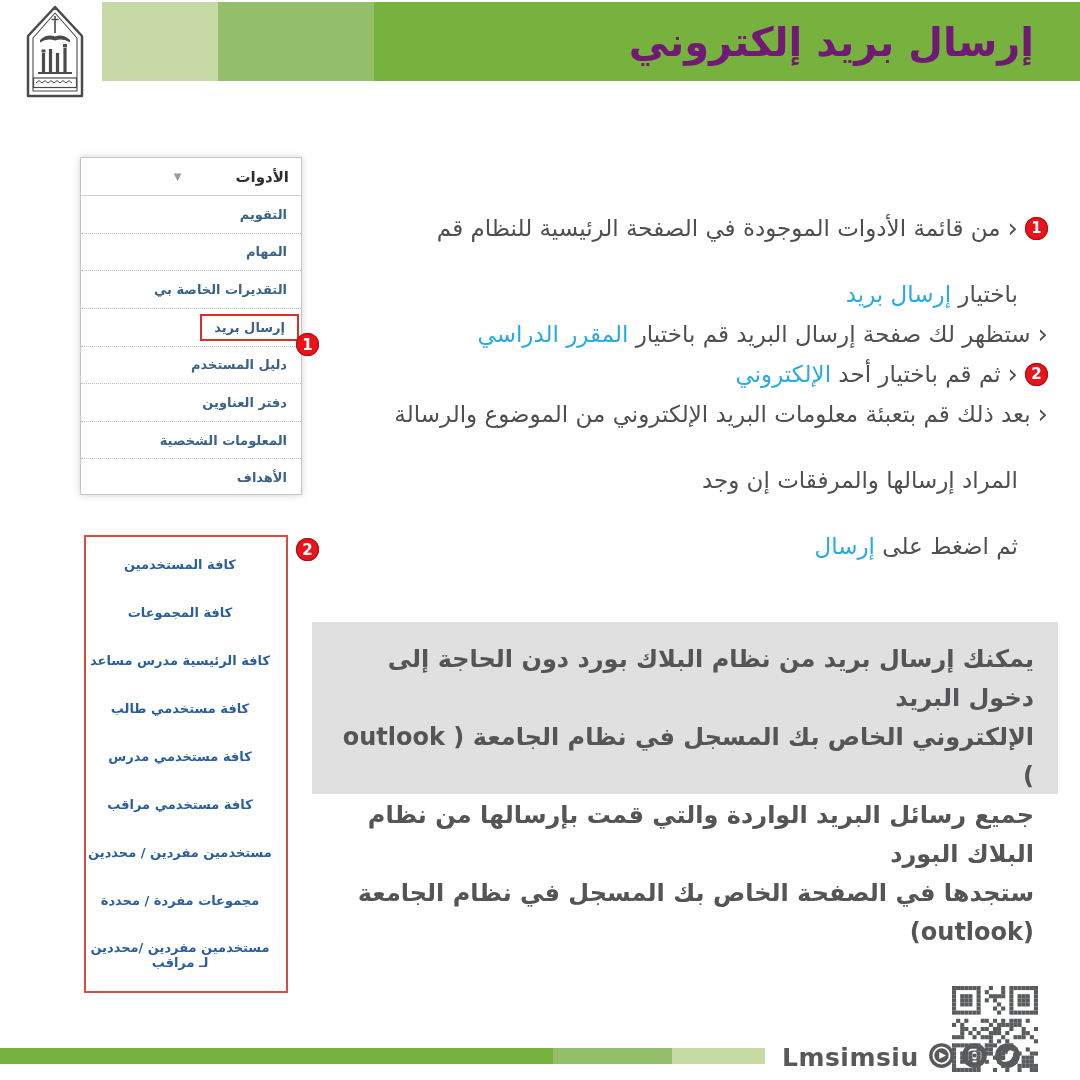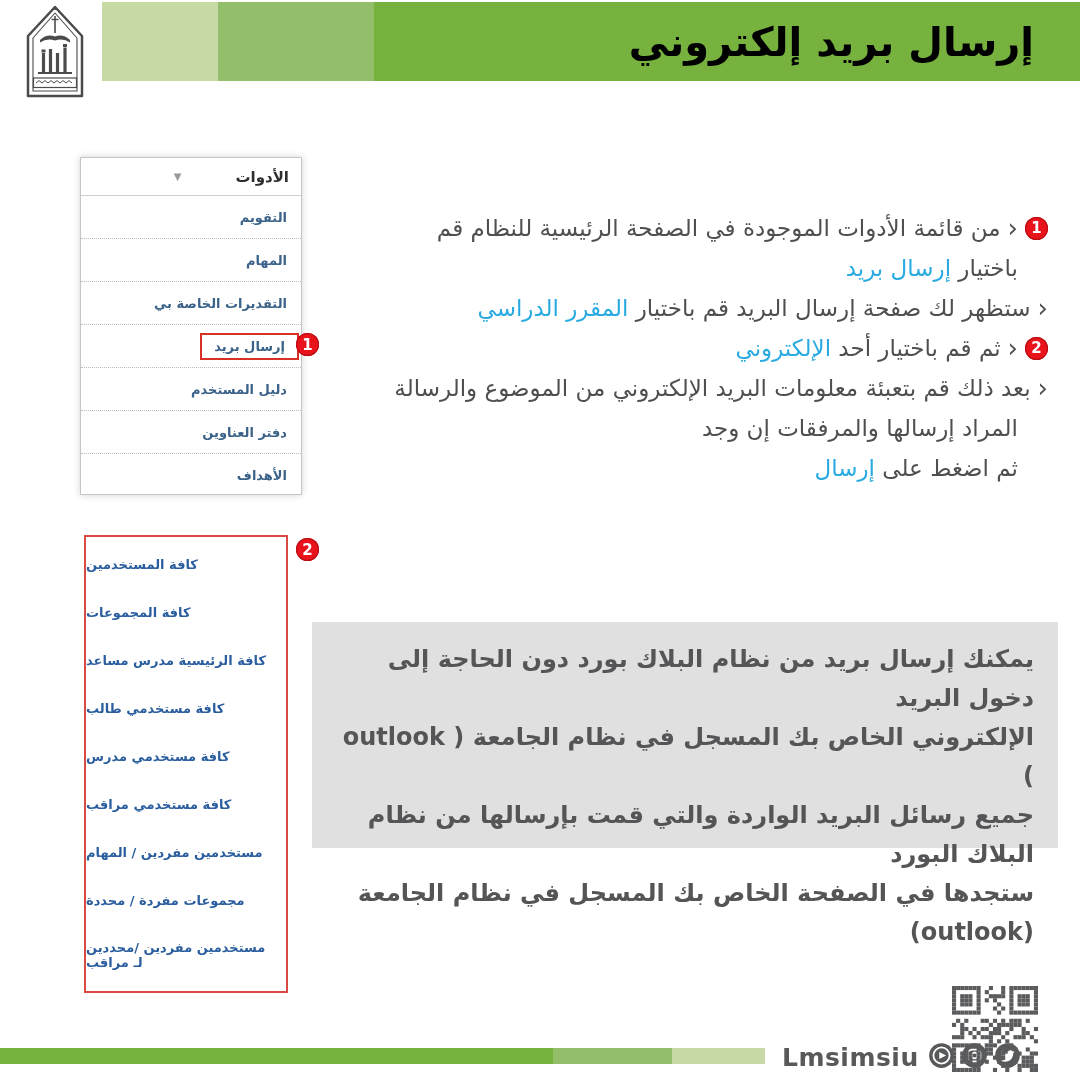--- a/index.html
+++ b/index.html
@@ -3,21 +3,21 @@
 <meta charset="utf-8">
 <style>
   html,body{margin:0;padding:0;background:#fff;}
   .canvas{position:relative;width:1080px;height:1080px;background:#fff;overflow:hidden;
           font-family:"DejaVu Sans","Liberation Sans",sans-serif;}
   
   .header-bar{position:absolute;top:2px;left:102px;right:0;height:79px;background:#77b13e;}
   .header-seg-light{position:absolute;top:0;left:0;width:116px;height:100%;background:#c7d9a5;}
   .header-seg-mid{position:absolute;top:0;left:116px;width:156px;height:100%;background:#93bf6b;}
   .header-title{position:absolute;top:0;right:46px;height:100%;display:flex;align-items:center;
-                color:#000000;font-size:40px;font-weight:bold;direction:rtl;}
+                color:#701a75;font-size:40px;font-weight:bold;direction:rtl;}
   .logo{position:absolute;top:4px;left:20px;}
   
   .tools-panel{position:absolute;left:80px;top:157px;width:222px;height:338px;background:#fff;
                border:1px solid #c6c6c6;box-shadow:0 0 7px rgba(0,0,0,.18);box-sizing:border-box;direction:rtl;}
   .tools-header{height:37px;border-bottom:1px solid #cfcfcf;display:flex;align-items:center;
                 justify-content:flex-start;padding:0 12px;gap:6px;}
   .tools-header-label{font-size:15px;font-weight:bold;color:#2e2e30;margin-left:48px;}
   .tools-caret{color:#9a9a9a;font-size:10px;}
   .tools-list{display:flex;flex-direction:column;height:300px;}
   .tools-item{flex:1;display:flex;align-items:center;justify-content:flex-start;
@@ -27,29 +27,29 @@
   
   .badge{display:inline-flex;width:23px;height:23px;border-radius:50%;background:#e8131b;
          color:#fff;font-size:15px;font-weight:bold;align-items:center;justify-content:center;
          box-shadow:inset 0 0 0 1px #b50d13;flex:none;direction:ltr;}
   .badge-abs{position:absolute;}
   
   .instructions{position:absolute;top:208px;right:32px;width:748px;direction:rtl;
                 color:#4f4f51;font-size:23px;}
   .instr-line{height:40px;display:flex;align-items:center;gap:7px;}
   .instr-line .chev{font-size:26px;color:#4f4f51;line-height:1;}
-  .indent{padding-right:30px;}
+  .indent{padding-right:30px;margin-top:26px;}
   .blue{color:#29abe2;}
   
   .users-panel{position:absolute;left:84px;top:535px;width:204px;height:458px;background:#fff;
                border:2px solid #d84a42;box-sizing:border-box;display:flex;flex-direction:column;
                justify-content:space-around;direction:rtl;padding:4px 0;}
-  .users-item{text-align:left;padding-right:12px;font-size:13px;font-weight:bold;color:#2a5e9f;cursor:pointer;}
-  
-  .note-box{position:absolute;left:312px;top:622px;width:746px;height:226px;background:#e0e0e0;
+  .users-item{text-align:center;padding-right:12px;font-size:13px;font-weight:bold;color:#2a5e9f;cursor:pointer;}
+  
+  .note-box{position:absolute;left:312px;top:622px;width:746px;height:172px;background:#e0e0e0;
             box-sizing:border-box;padding:18px 24px;direction:rtl;color:#555557;
             font-size:24px;font-weight:bold;line-height:39px;}
   
   .footer-bar{position:absolute;left:0;top:1048px;width:765px;height:16px;background:#77b13e;}
   .footer-seg-mid{position:absolute;top:0;left:553px;width:119px;height:100%;background:#93bf6b;}
   .footer-seg-light{position:absolute;top:0;left:672px;width:93px;height:100%;background:#c7d9a5;}
   .social-row{position:absolute;left:782px;top:1040px;height:34px;display:flex;align-items:center;gap:6px;}
   .social-handle{font-size:25px;font-weight:bold;color:#58595b;letter-spacing:.5px;margin-right:3px;}
   .qr{position:absolute;left:952px;top:986px;}
 </style>
@@ -104,20 +104,23 @@
       <div class="tools-item">
           <span class="boxed">إرسال بريد</span>
         </div>
       <div class="tools-item">
           <span>دليل المستخدم</span>
         </div>
       <div class="tools-item">
           <span>دفتر العناوين</span>
         </div>
       <div class="tools-item">
+          <span>المعلومات الشخصية</span>
+        </div>
+      <div class="tools-item">
           <span>الأهداف</span>
         </div>
     </div>
   </div>
   <span class="badge badge-abs" style="left:296px;top:333px;">1</span>
 
   <div class="instructions">
     <div class="instr-line">
       <span class="badge">1</span>
       <span class="chev">‹</span>
@@ -147,21 +150,21 @@
     </div>
   </div>
 
   <div class="users-panel">
     <div class="users-item">كافة المستخدمين</div>
     <div class="users-item">كافة المجموعات</div>
     <div class="users-item">كافة الرئيسية مدرس مساعد</div>
     <div class="users-item">كافة مستخدمي طالب</div>
     <div class="users-item">كافة مستخدمي مدرس</div>
     <div class="users-item">كافة مستخدمي مراقب</div>
-    <div class="users-item">مستخدمين مفردين / المهام</div>
+    <div class="users-item">مستخدمين مفردين / محددين</div>
     <div class="users-item">مجموعات مفردة / محددة</div>
     <div class="users-item">مستخدمين مفردين /محددين لـ مراقب</div>
   </div>
   <span class="badge badge-abs" style="left:296px;top:538px;">2</span>
 
   <div class="note-box">
     <div>يمكنك إرسال بريد من نظام البلاك بورد دون الحاجة إلى دخول البريد</div>
     <div>الإلكتروني الخاص بك المسجل في نظام الجامعة ( outlook )</div>
     <div>جميع رسائل البريد الواردة والتي قمت بإرسالها من نظام البلاك البورد</div>
     <div>ستجدها في الصفحة الخاص بك المسجل في نظام الجامعة (outlook)</div>

